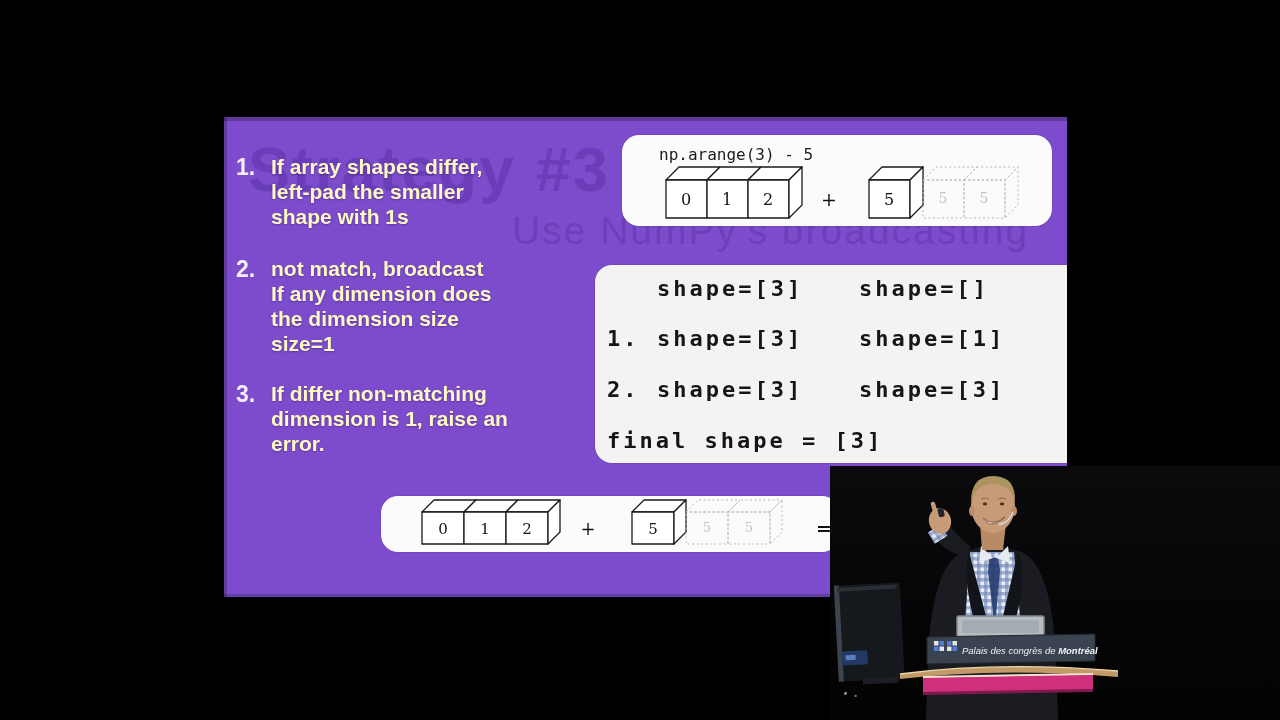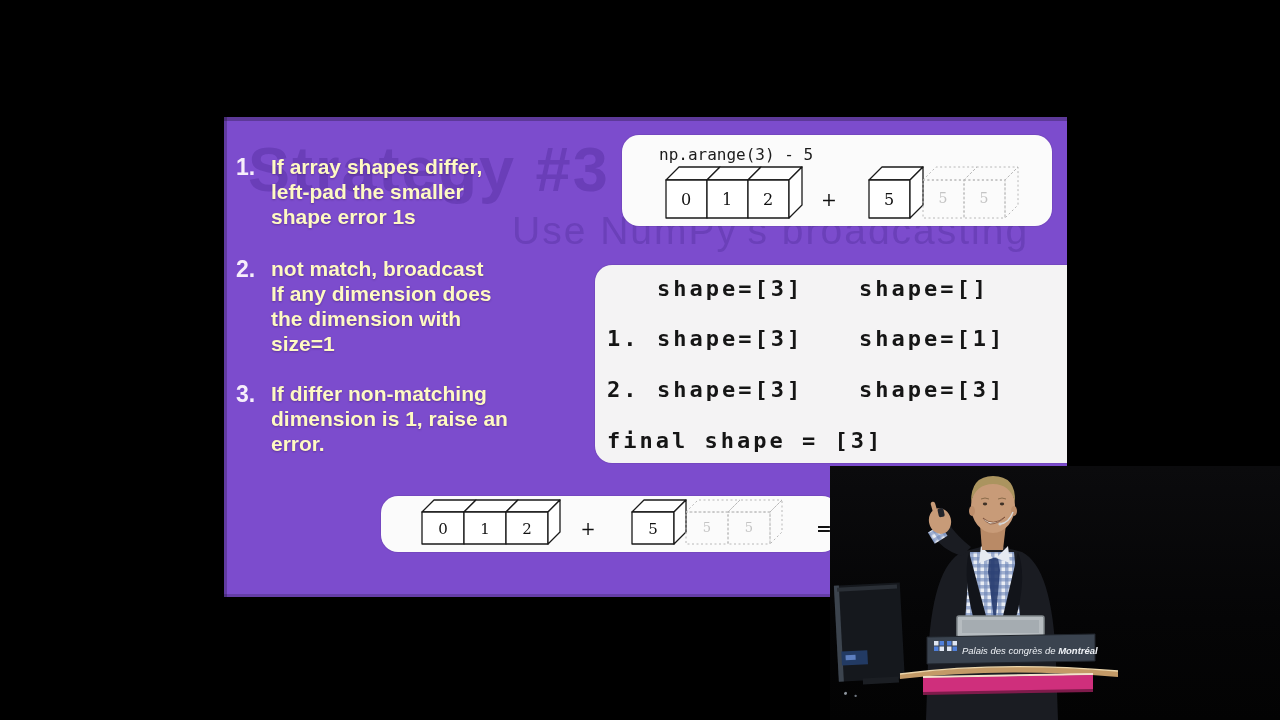--- a/index.html
+++ b/index.html
@@ -53,29 +53,29 @@
   <div class="edge-bottom"></div>
 
   <div class="wm-title">Strategy #3</div>
   <div class="wm-sub">Use NumPy's broadcasting</div>
 
   <div class="rule" style="top:37px">
     <div class="rule-num">1.</div>
     <div class="rule-text">
       <div>If array shapes differ,</div>
       <div>left-pad the smaller</div>
-      <div>shape error 1s</div>
+      <div>shape with 1s</div>
     </div>
   </div>
   <div class="rule" style="top:139px">
     <div class="rule-num">2.</div>
     <div class="rule-text">
       <div>not match, broadcast</div>
       <div>If any dimension does</div>
-      <div>the dimension with</div>
+      <div>the dimension size</div>
       <div>size=1</div>
     </div>
   </div>
   <div class="rule" style="top:264px">
     <div class="rule-num">3.</div>
     <div class="rule-text">
       <div>If differ non-matching</div>
       <div>dimension is 1, raise an</div>
       <div>error.</div>
     </div>

